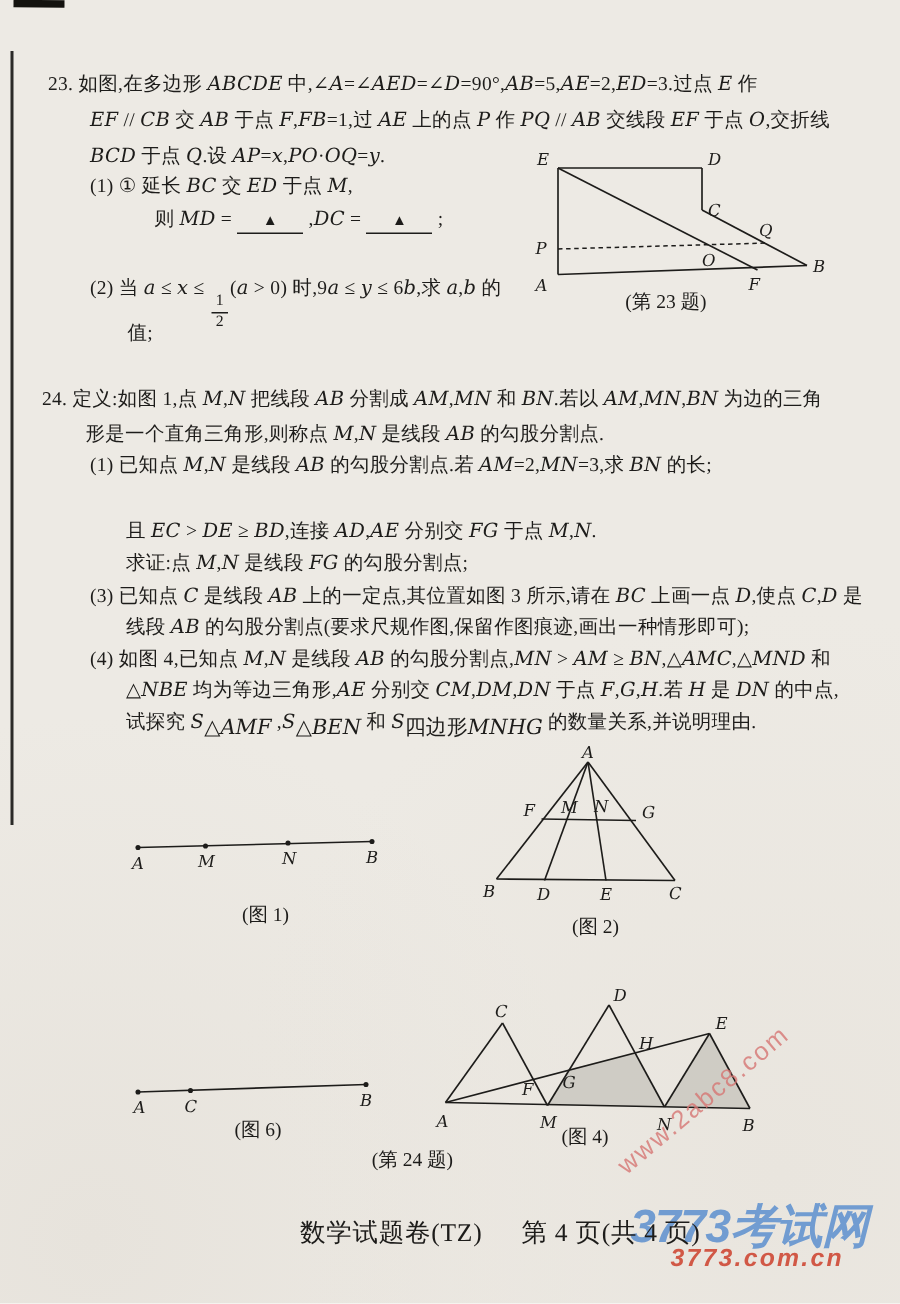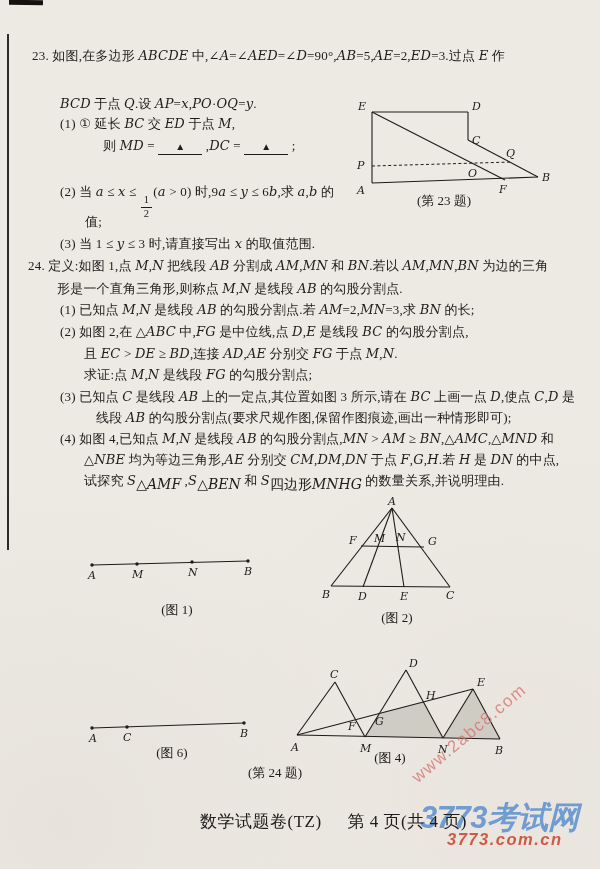--- a/index.html
+++ b/index.html
@@ -41,29 +41,29 @@
     font-family:"Liberation Sans","DejaVu Sans",sans-serif;white-space:nowrap;}
 </style>
 </head>
 <body>
 
 <div class="page">
   <div class="top-smudge"></div>
   <div class="left-rule"></div>
 
   <div class="ln" style="left:32px;top:47px;">23. 如图,在多边形 <i>ABCDE</i> 中,∠<i>A</i>=∠<i>AED</i>=∠<i>D</i>=90°,<i>AB</i>=5,<i>AE</i>=2,<i>ED</i>=3.过点 <i>E</i> 作</div>
+  <div class="ln" style="left:60px;top:71px;"><i>EF</i> // <i>CB</i> 交 <i>AB</i> 于点 <i>F</i>,<i>FB</i>=1,过 <i>AE</i> 上的点 <i>P</i> 作 <i>PQ</i> // <i>AB</i> 交线段 <i>EF</i> 于点 <i>O</i>,交折线</div>
   <div class="ln" style="left:60px;top:95px;"><i>BCD</i> 于点 <i>Q</i>.设 <i>AP</i>=<i>x</i>,<i>PO</i>·<i>OQ</i>=<i>y</i>.</div>
   <div class="ln" style="left:60px;top:115px;">(1) ① 延长 <i>BC</i> 交 <i>ED</i> 于点 <i>M</i>,</div>
   <div class="ln" style="left:103px;top:137px;">则 <i>MD</i> = <span class="blank">▲</span> ,<i>DC</i> = <span class="blank">▲</span> ;</div>
   <div class="ln" style="left:60px;top:183px;">(2) 当 <i>a</i> ≤ <i>x</i> ≤ <span class="frac">
         <span class="fn">1</span>
         <span class="fd">2</span>
       </span>(<i>a</i> &gt; 0) 时,9<i>a</i> ≤ <i>y</i> ≤ 6<i>b</i>,求 <i>a</i>,<i>b</i> 的</div>
   <div class="ln" style="left:85px;top:213px;">值;</div>
-  <div class="ln" style="left:60px;top:235px;">(3) 当 1 ≤ <i>y</i> ≤ 3 时,请直接写出 <i>x</i> 的取值范围.</div>
 
   <svg style="left:352px;top:98px;" width="220" height="115" viewBox="0 0 220 115">
     <line x1="20" y1="14" x2="116" y2="14"></line>
     <line x1="20" y1="14" x2="20" y2="85"></line>
     <line x1="116" y1="14" x2="116" y2="42"></line>
     <line x1="116" y1="42" x2="186" y2="79"></line>
     <line x1="20" y1="85" x2="186" y2="79"></line>
     <line x1="20" y1="14" x2="153" y2="82"></line>
     <line class="dash" x1="20" y1="68" x2="160" y2="64"></line>
     <text x="6" y="12">E</text>
@@ -74,25 +74,24 @@
     <text x="116" y="79">O</text>
     <text x="190" y="83">B</text>
     <text x="147" y="95">F</text>
     <text x="5" y="96">A</text>
   </svg>
   <div class="figcap" style="left:394px;top:192px;width:100px;">(第 23 题)</div>
 
   <div class="ln" style="left:28px;top:257px;">24. 定义:如图 1,点 <i>M</i>,<i>N</i> 把线段 <i>AB</i> 分割成 <i>AM</i>,<i>MN</i> 和 <i>BN</i>.若以 <i>AM</i>,<i>MN</i>,<i>BN</i> 为边的三角</div>
   <div class="ln" style="left:57px;top:280px;">形是一个直角三角形,则称点 <i>M</i>,<i>N</i> 是线段 <i>AB</i> 的勾股分割点.</div>
   <div class="ln" style="left:60px;top:301px;">(1) 已知点 <i>M</i>,<i>N</i> 是线段 <i>AB</i> 的勾股分割点.若 <i>AM</i>=2,<i>MN</i>=3,求 <i>BN</i> 的长;</div>
-  <div class="ln" style="left:60px;top:323px;">(2) 如图 2,在 △<i>ABC</i> 中,<i>FG</i> 是中位线,点 <i>D</i>,<i>E</i> 是线段 <i>BC</i> 的勾股分割点,</div>
   <div class="ln" style="left:84px;top:345px;">且 <i>EC</i> &gt; <i>DE</i> ≥ <i>BD</i>,连接 <i>AD</i>,<i>AE</i> 分别交 <i>FG</i> 于点 <i>M</i>,<i>N</i>.</div>
   <div class="ln" style="left:84px;top:366px;">求证:点 <i>M</i>,<i>N</i> 是线段 <i>FG</i> 的勾股分割点;</div>
   <div class="ln" style="left:60px;top:388px;">(3) 已知点 <i>C</i> 是线段 <i>AB</i> 上的一定点,其位置如图 3 所示,请在 <i>BC</i> 上画一点 <i>D</i>,使点 <i>C</i>,<i>D</i> 是</div>
-  <div class="ln" style="left:84px;top:409px;margin-left:12px;">线段 <i>AB</i> 的勾股分割点(要求尺规作图,保留作图痕迹,画出一种情形即可);</div>
+  <div class="ln" style="left:84px;top:409px;">线段 <i>AB</i> 的勾股分割点(要求尺规作图,保留作图痕迹,画出一种情形即可);</div>
   <div class="ln" style="left:60px;top:430px;">(4) 如图 4,已知点 <i>M</i>,<i>N</i> 是线段 <i>AB</i> 的勾股分割点,<i>MN</i> &gt; <i>AM</i> ≥ <i>BN</i>,△<i>AMC</i>,△<i>MND</i> 和</div>
   <div class="ln" style="left:84px;top:451px;">△<i>NBE</i> 均为等边三角形,<i>AE</i> 分别交 <i>CM</i>,<i>DM</i>,<i>DN</i> 于点 <i>F</i>,<i>G</i>,<i>H</i>.若 <i>H</i> 是 <i>DN</i> 的中点,</div>
   <div class="ln" style="left:84px;top:472px;">试探究 <i>S</i><sub>△<i>AMF</i></sub> ,<i>S</i><sub>△<i>BEN</i></sub> 和 <i>S</i><sub>四边形<i>MNHG</i></sub> 的数量关系,并说明理由.</div>
 
   <svg style="left:78px;top:548px;" width="185" height="35" viewBox="0 0 185 35">
     <line x1="14" y1="17" x2="170" y2="13"></line>
     <circle class="dot" cx="14" cy="17" r="1.7"></circle>
     <circle class="dot" cx="59" cy="16" r="1.7"></circle>
     <circle class="dot" cx="114" cy="14" r="1.7"></circle>
     <circle class="dot" cx="170" cy="13" r="1.7"></circle>

